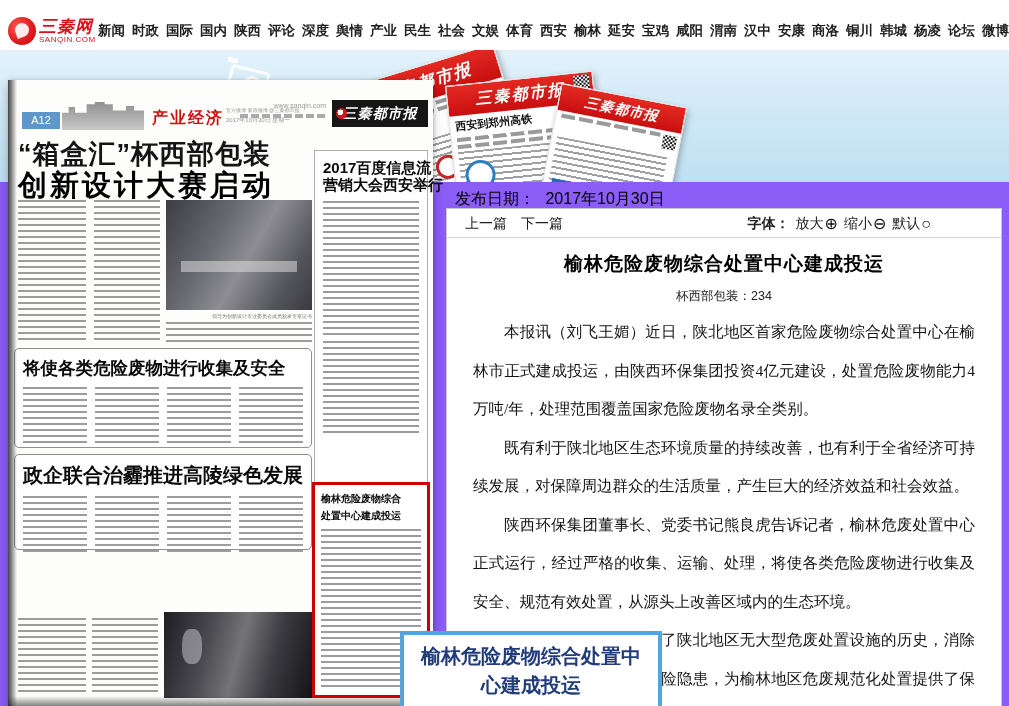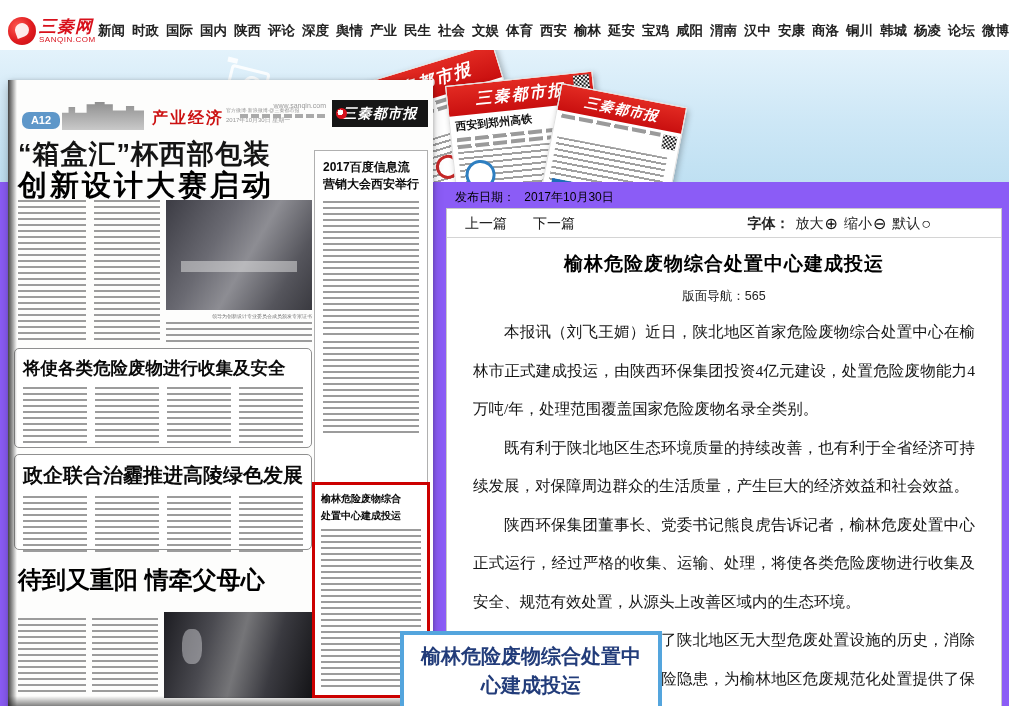--- a/index.html
+++ b/index.html
@@ -54,21 +54,21 @@
   .ntl { background:repeating-linear-gradient(180deg,#a0a0a0 0 2px, transparent 2px 6px); }
 
   
   .paper { position:absolute; left:8px; top:68px; width:425px; height:632px; background:#fdfdfc;
       box-shadow:0 4px 10px rgba(0,0,0,.25), 1px 0 3px rgba(0,0,0,.15); cursor:pointer; }
   .paper-edge { position:absolute; left:0; top:0; width:9px; height:100%;
       background:linear-gradient(90deg, rgba(20,20,20,.8), rgba(60,60,60,.45) 55%, rgba(120,120,120,0)); }
   .paper-bottom { position:absolute; left:0; top:616px; width:100%; height:16px;
       background:linear-gradient(180deg, rgba(0,0,0,0), rgba(0,0,0,.55) 70%, rgba(0,0,0,.75)); }
   .p-badge { position:absolute; left:14px; top:32px; width:38px; height:17px; background:#5e97c9; color:#fff;
-      font-size:11px; font-weight:bold; text-align:center; line-height:17px; border-radius:7px; }
+      font-size:11px; font-weight:normal; text-align:center; line-height:17px; border-radius:0; }
   .p-wall { position:absolute; left:54px; top:22px; width:82px; height:28px;
       background:linear-gradient(180deg,#8f8f8f,#c9c9c9); clip-path:polygon(0 100%,0 38%,8% 38%,8% 18%,16% 18%,16% 38%,30% 38%,30% 8%,40% 8%,40% 0,52% 0,52% 8%,62% 8%,62% 30%,78% 30%,78% 14%,88% 14%,88% 30%,100% 30%,100% 100%); }
   .p-section { position:absolute; left:144px; top:28px; color:#c11; font-size:16px; font-weight:900; letter-spacing:2px; }
   .p-meta1 { position:absolute; left:218px; top:27px; font-size:5px; color:#999; white-space:nowrap; }
   .p-meta2 { position:absolute; left:218px; top:36px; font-size:6px; color:#999; white-space:nowrap; }
   .p-site { position:absolute; left:252px; top:22px; width:66px; font-size:7px; color:#999; text-align:right; }
   .p-staff { position:absolute; left:232px; top:34px; width:86px; height:4px;
       background:repeating-linear-gradient(90deg,#aaa 0 8px, transparent 8px 11px); }
   .p-mast { position:absolute; left:324px; top:20px; width:96px; height:27px; background:#161616; color:#fff;
       font-size:14px; font-weight:bold; font-style:italic; text-align:center; line-height:27px; letter-spacing:1px; }
@@ -78,35 +78,35 @@
   .hl1b { position:absolute; left:10px; top:86px; font-size:29px; font-weight:900; color:#000; letter-spacing:3px; white-space:nowrap; }
   .nt { background:repeating-linear-gradient(180deg,#9c9c9c 0 2px, transparent 2px 6px); }
   .photo1 { position:absolute; left:158px; top:120px; width:146px; height:110px;
       background:linear-gradient(120deg,#3c3c44 0%, #6a6a72 35%, #8d8d93 55%, #55555c 80%, #3a3a40 100%); }
   .photo1::after { content:""; position:absolute; left:10%; top:55%; width:80%; height:10%; background:rgba(230,230,230,.5); }
   .p-caption { position:absolute; left:170px; top:233px; width:134px; font-size:5px; color:#777; text-align:right; white-space:nowrap; overflow:hidden; }
   .newsbox { position:absolute; border:1px solid #8f8f8f; border-radius:5px; background:#fff; }
   .nb-head { font-weight:900; color:#0a0a0a; white-space:nowrap; }
   .cols { display:flex; gap:8px; }
   .side-col { position:absolute; left:306px; top:70px; width:114px; height:542px; border:1px solid #b0b0b0; background:#fff; }
-  .side-t { font-size:12px; font-weight:900; color:#0a0a0a; line-height:17px; padding:8px 8px 2px; white-space:nowrap; }
+  .side-t { font-size:15px; font-weight:900; color:#0a0a0a; line-height:17px; padding:8px 8px 2px; white-space:nowrap;text-align:center; }
   .side-t2 { padding-top:6px; }
   .redbox { position:absolute; left:304px; top:402px; width:118px; height:216px; border:3px solid #cc0000; background:#fff; z-index:3; padding:5px 6px; }
   .redbox .rb-t { font-size:10px; font-weight:900; color:#0a0a0a; line-height:17px; white-space:nowrap; }
   .hl3 { position:absolute; left:10px; top:484px; font-size:24px; font-weight:900; color:#000; white-space:nowrap; }
   .hl3b { position:absolute; left:10px; top:513px; font-size:14.5px; font-weight:700; color:#111; white-space:nowrap; }
   .photo2 { position:absolute; left:156px; top:532px; width:148px; height:86px;
       background:linear-gradient(105deg,#1d1d22 0%, #4a4a50 30%, #757578 50%, #3a3a40 72%, #141417 100%); }
   .photo2::after { content:""; position:absolute; left:12%; top:20%; width:14%; height:40%; background:rgba(220,220,225,.45); border-radius:40%; }
 
   
-  .pub-row { position:absolute; left:455px; top:177px; font-size:12px; color:#000; }
+  .pub-row { position:absolute; left:455px; top:177px; font-size:16px; color:#000; }
   .panel { position:absolute; left:446px; top:196px; width:556px; height:540px; background:#fff; border:1px solid #c9c9c9; }
   .toolbar { position:relative; height:29px; border-bottom:1px solid #d4d4d4; font-size:14px; color:#222; }
-  .tb-left { position:absolute; left:18px; top:6px; display:flex; gap:26px; }
+  .tb-left { position:absolute; left:18px; top:6px; display:flex; gap:14px; }
   .tb-left span { cursor:pointer; }
   .tb-right { position:absolute; right:70px; top:6px; display:flex; align-items:center; gap:6px; }
   .tb-right .ctl { cursor:pointer; display:flex; align-items:center; }
   .tb-ic { font-size:16px; line-height:16px; margin-left:1px; color:#111; }
   .a-title { margin-top:13px; text-align:center; font-size:19px; font-weight:800; color:#000; letter-spacing:1px; }
   .a-count { margin-top:11px; text-align:center; font-size:12.5px; color:#222; }
   .a-body { margin-top:8px; padding:0 26px; }
   .a-body p { font-family:"Liberation Serif", serif; font-size:15.5px; line-height:38.5px; color:#141414;
       text-indent:2em; text-align:justify; }
 
@@ -238,21 +238,20 @@
     <div class="newsbox" style="left:6px;top:374px;width:298px;height:96px;padding:7px 8px;">
       <div class="nb-head" style="font-size:20px;">政企联合治霾推进高陵绿色发展</div>
       <div class="cols" style="margin-top:7px;">
         <div class="nt" style="width:66px;height:60px;"></div>
         <div class="nt" style="width:66px;height:60px;"></div>
         <div class="nt" style="width:66px;height:60px;"></div>
         <div class="nt" style="width:66px;height:60px;"></div>
       </div>
     </div>
 
-    <div class="hl3">待到又重阳 情牵父母心</div>
     <div class="nt" style="position:absolute;left:10px;top:538px;width:68px;height:78px;"></div>
     <div class="nt" style="position:absolute;left:84px;top:538px;width:66px;height:78px;"></div>
     <div class="photo2"></div>
 
     <div class="side-col">
       <div class="side-t">
         <div>2017百度信息流</div>
         <div>营销大会西安举行</div>
       </div>
       <div class="nt" style="margin:6px 8px 0;height:134px;"></div>
@@ -291,21 +290,21 @@
             <span class="tb-ic">⊖</span>
         </span>
         <span class="ctl">
           <span>默认</span>
             <span class="tb-ic">○</span>
         </span>
       </div>
     </div>
     <div class="a-title">榆林危险废物综合处置中心建成投运</div>
     <div class="a-count">
-      <span>版面导航：</span><span>565</span>
+      <span>杯西部包装：</span><span>234</span>
     </div>
     <div class="a-body">
 
     <p>本报讯（刘飞王媚）近日，陕北地区首家危险废物综合处置中心在榆林市正式建成投运，由陕西环保集团投资4亿元建设，处置危险废物能力4万吨/年，处理范围覆盖国家危险废物名录全类别。</p>
         <p>既有利于陕北地区生态环境质量的持续改善，也有利于全省经济可持续发展，对保障周边群众的生活质量，产生巨大的经济效益和社会效益。</p>
         <p>陕西环保集团董事长、党委书记熊良虎告诉记者，榆林危废处置中心正式运行，经过严格的收集、运输、处理，将使各类危险废物进行收集及安全、规范有效处置，从源头上改善区域内的生态环境。</p>
         <p>此次项目的投运，结束了陕北地区无大型危废处置设施的历史，消除了危废长距离运输产生的风险隐患，为榆林地区危废规范化处置提供了保障。</p>
       </div>
   </div>
 

